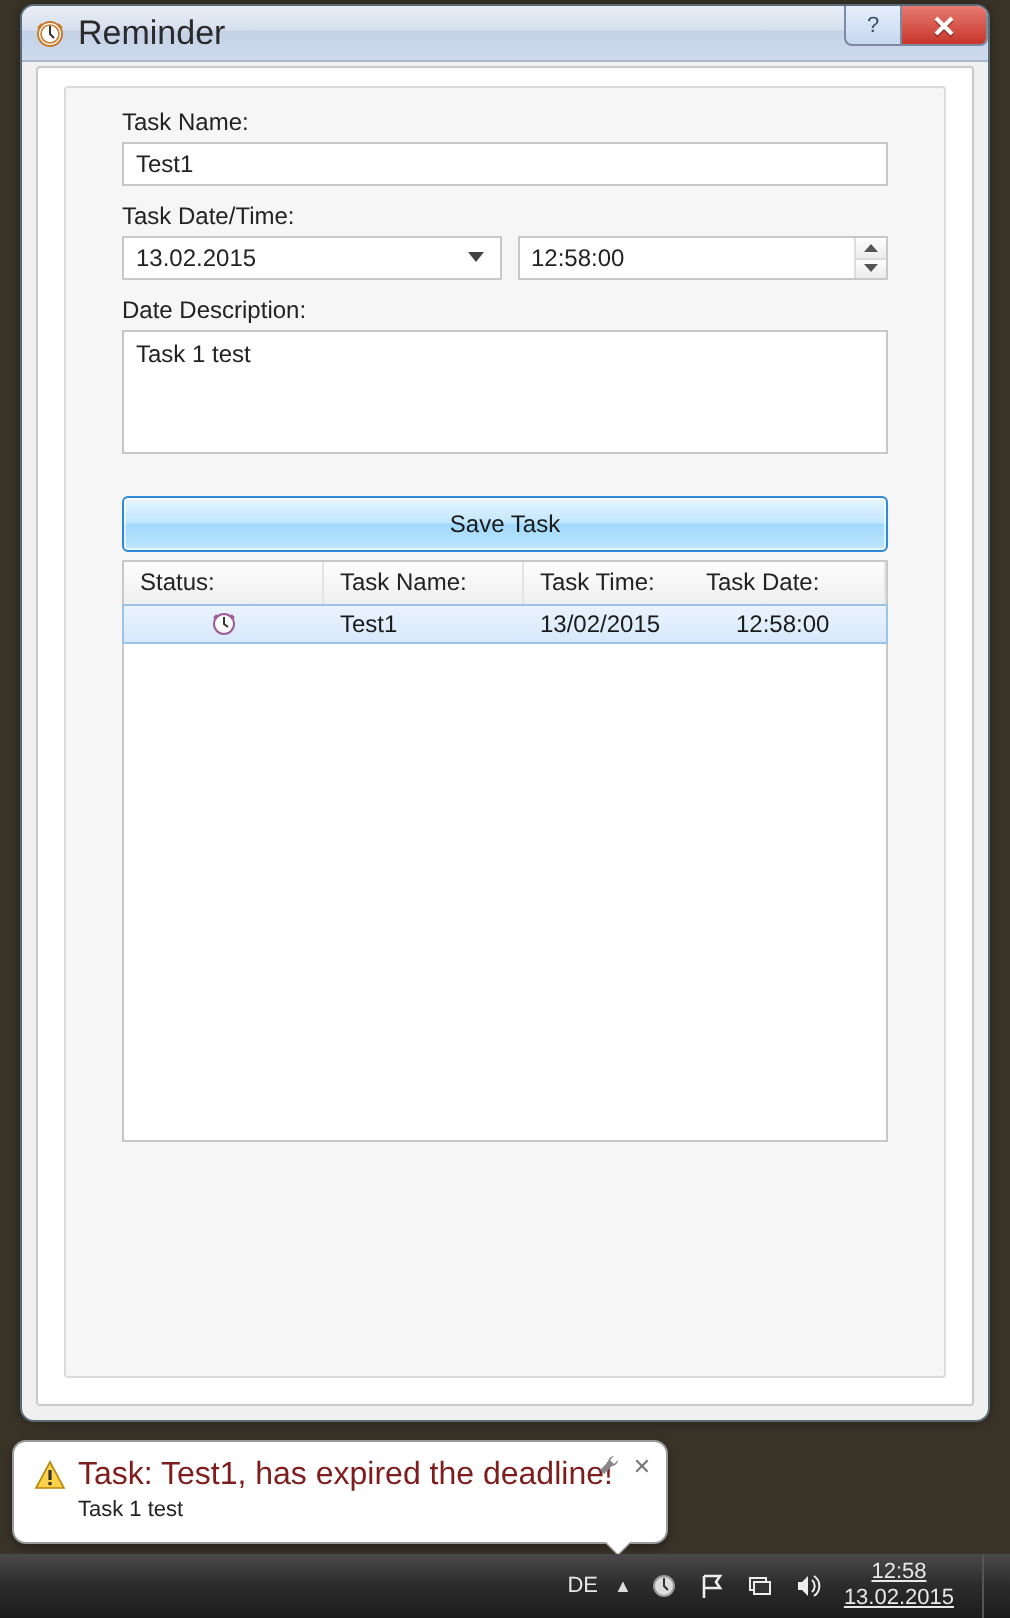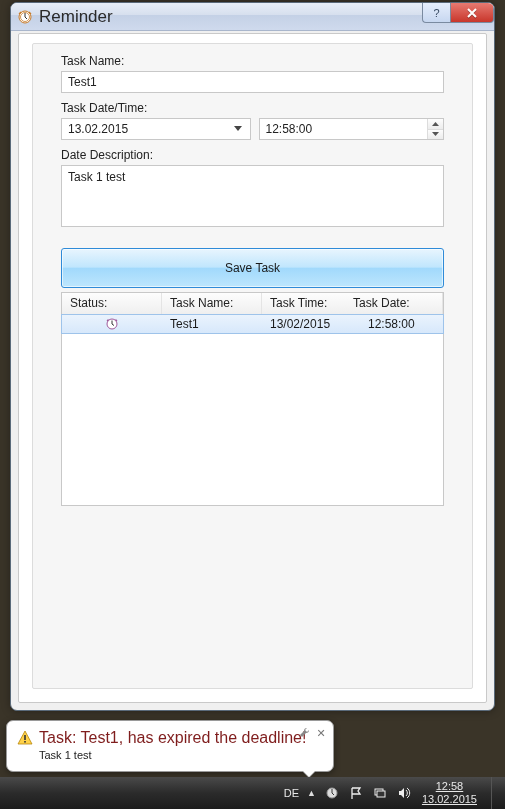--- a/index.html
+++ b/index.html
@@ -66,29 +66,29 @@
   .spinner .spin-btns { width: 16px; height: 100%; border-left: 1px solid #dcdcdc; display: flex; flex-direction: column; }
   .spin-btns .sp { flex: 1; display: flex; align-items: center; justify-content: center; background: linear-gradient(#fdfdfd,#ececec); }
   .spin-btns .sp:first-child { border-bottom: 1px solid #dcdcdc; }
 
   .textarea {
     width: 100%; height: 62px; border: 1px solid #c8c8c8; background: #fff;
     padding: 4px 6px; font: inherit; color: #222; resize: none;
   }
 
   .save-btn {
-    width: 100%; height: 40px; margin-top: 18px;
+    width: 100%; height: 28px; margin-top: 18px;
     border: 1px solid #2f8bd8; border-radius: 3px;
     background: linear-gradient(to bottom, #e8f5fe 0%, #c0e6fd 48%, #a1d9fc 50%, #bde6fd 100%);
     color: #1a1a1a; font: inherit; cursor: pointer;
     box-shadow: inset 0 0 0 1px rgba(255,255,255,0.6);
   }
 
   .list-box {
-    margin-top: 4px; height: 214px; border: 1px solid #c8c8c8; background: #fff;
+    margin-top: 4px; height: 291px; border: 1px solid #c8c8c8; background: #fff;
   }
   .list-head { display: flex; height: 22px; background: linear-gradient(#fdfdfd,#efefef); border-bottom: 1px solid #dedede; }
   .list-head .col { padding: 3px 8px; color: #222; border-right: 1px solid #e4e4e4; }
   .col.status { width: 100px; }
   .col.name { width: 100px; }
   .col.date { width: 98px; }
   .col.time { flex: 1; border-right: none; }
   .list-row { display: flex; height: 20px; align-items: center; background: linear-gradient(#eaf3fd,#d7e8fb); border: 1px solid #9ec3ea; margin: -1px; }
   .list-row .cell { padding: 0 8px; color: #1a1a1a; }
   .cell.status { width: 100px; display: flex; justify-content: center; }

